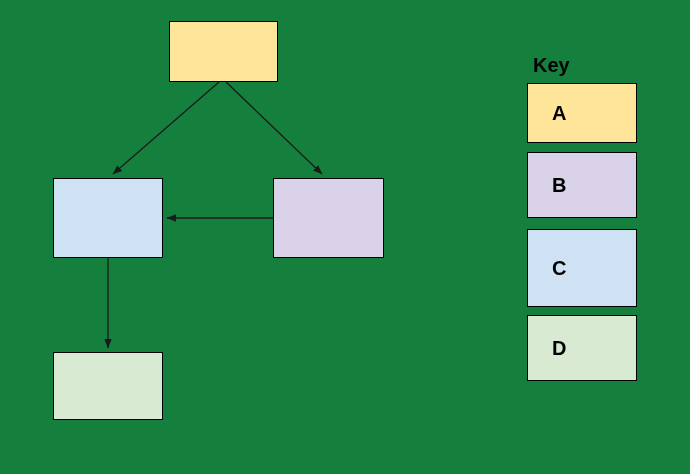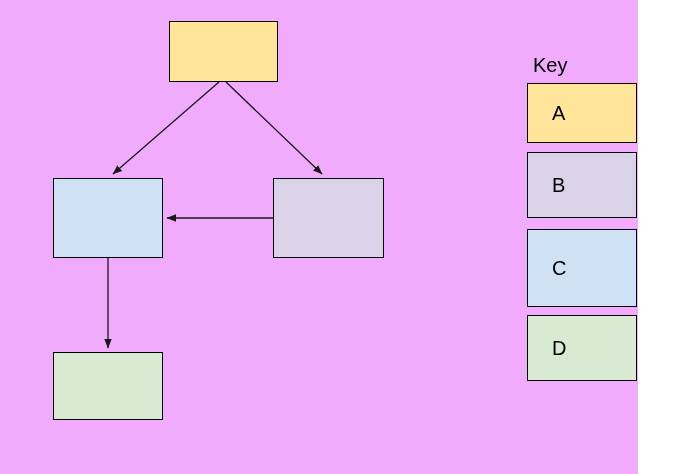--- a/index.html
+++ b/index.html
@@ -1,23 +1,24 @@
 <!DOCTYPE html>
 <html><head>
 <meta charset="utf-8">
 <style>
   html, body { margin: 0; padding: 0; background: #ffffff; }
   .canvas {
     position: relative;
-    width: 638px;
+    width: 690px;
     height: 474px;
-    background: #f0abfc;
+    background: #15803d;
     font-family: "Liberation Sans", sans-serif;
     color: #000000;
     overflow: hidden;
+    font-weight: bold;
   }
   .node {
     position: absolute;
     border: 1px solid #000000;
     box-sizing: border-box;
   }
   #node-a { left: 169px; top: 21px;  width: 109px; height: 61px; }
   #node-c { left: 53px;  top: 178px; width: 110px; height: 80px; }
   #node-b { left: 273px; top: 178px; width: 111px; height: 80px; }
   #node-d { left: 53px;  top: 352px; width: 110px; height: 68px; }

